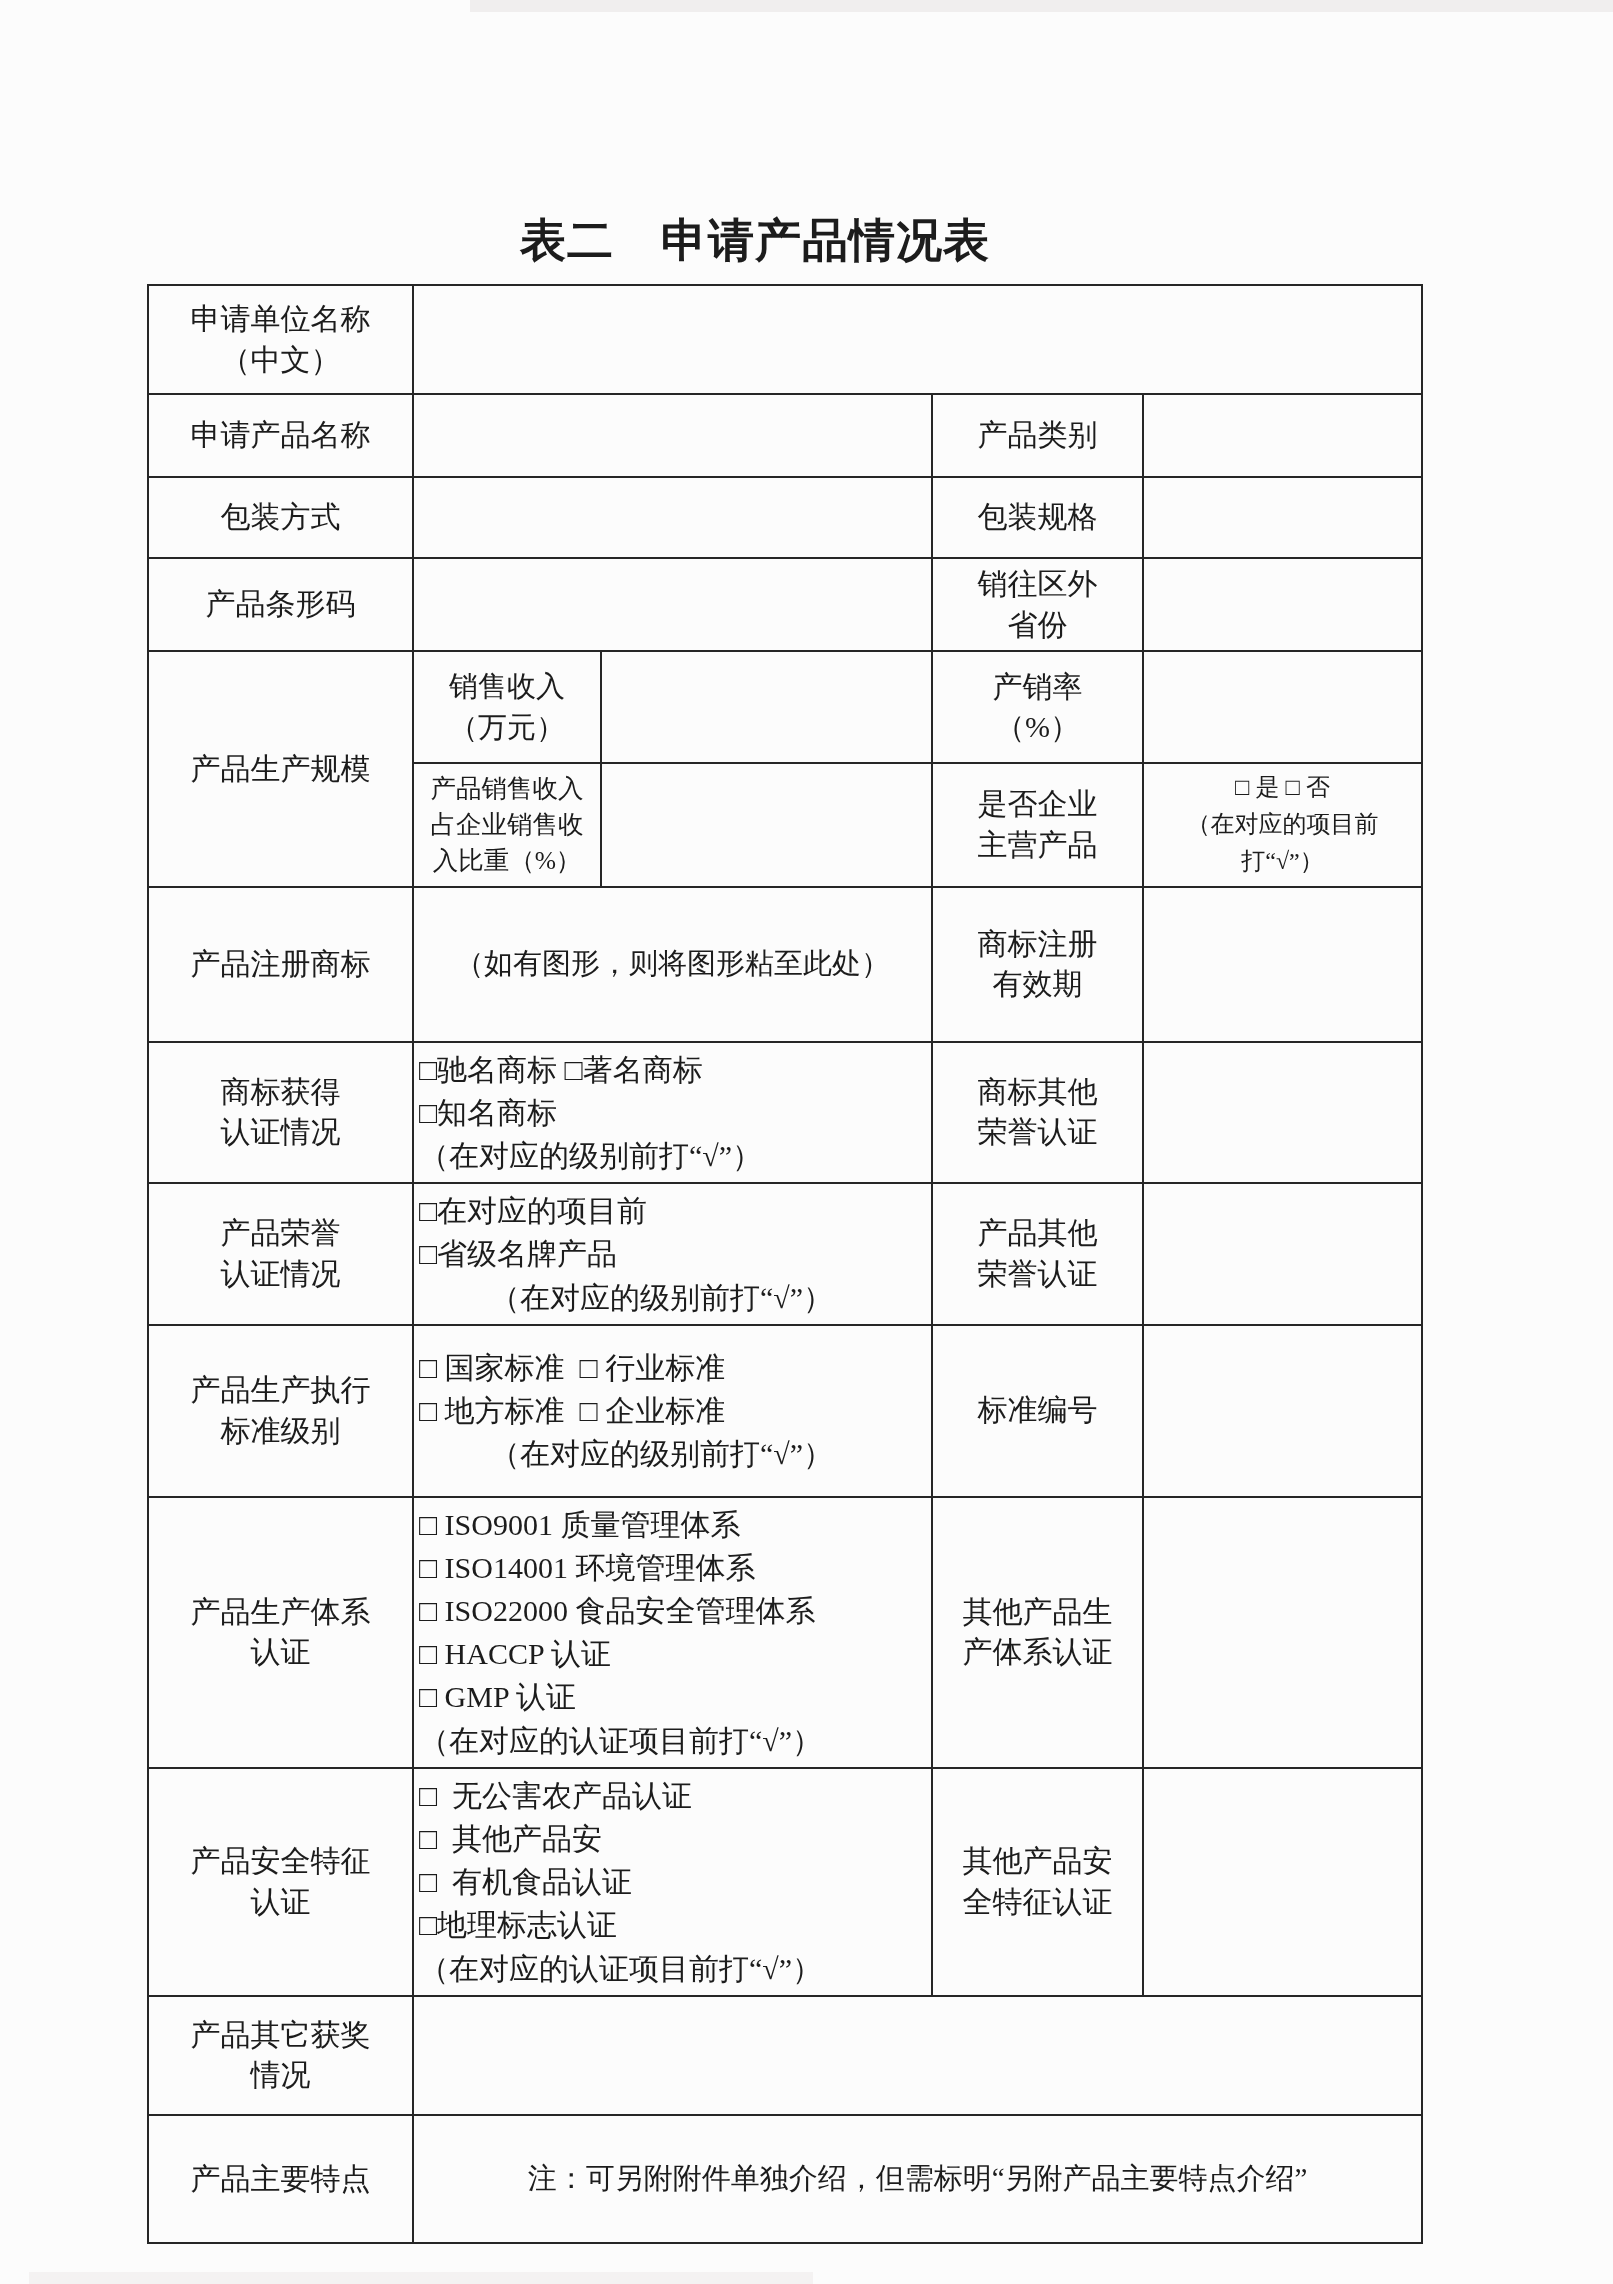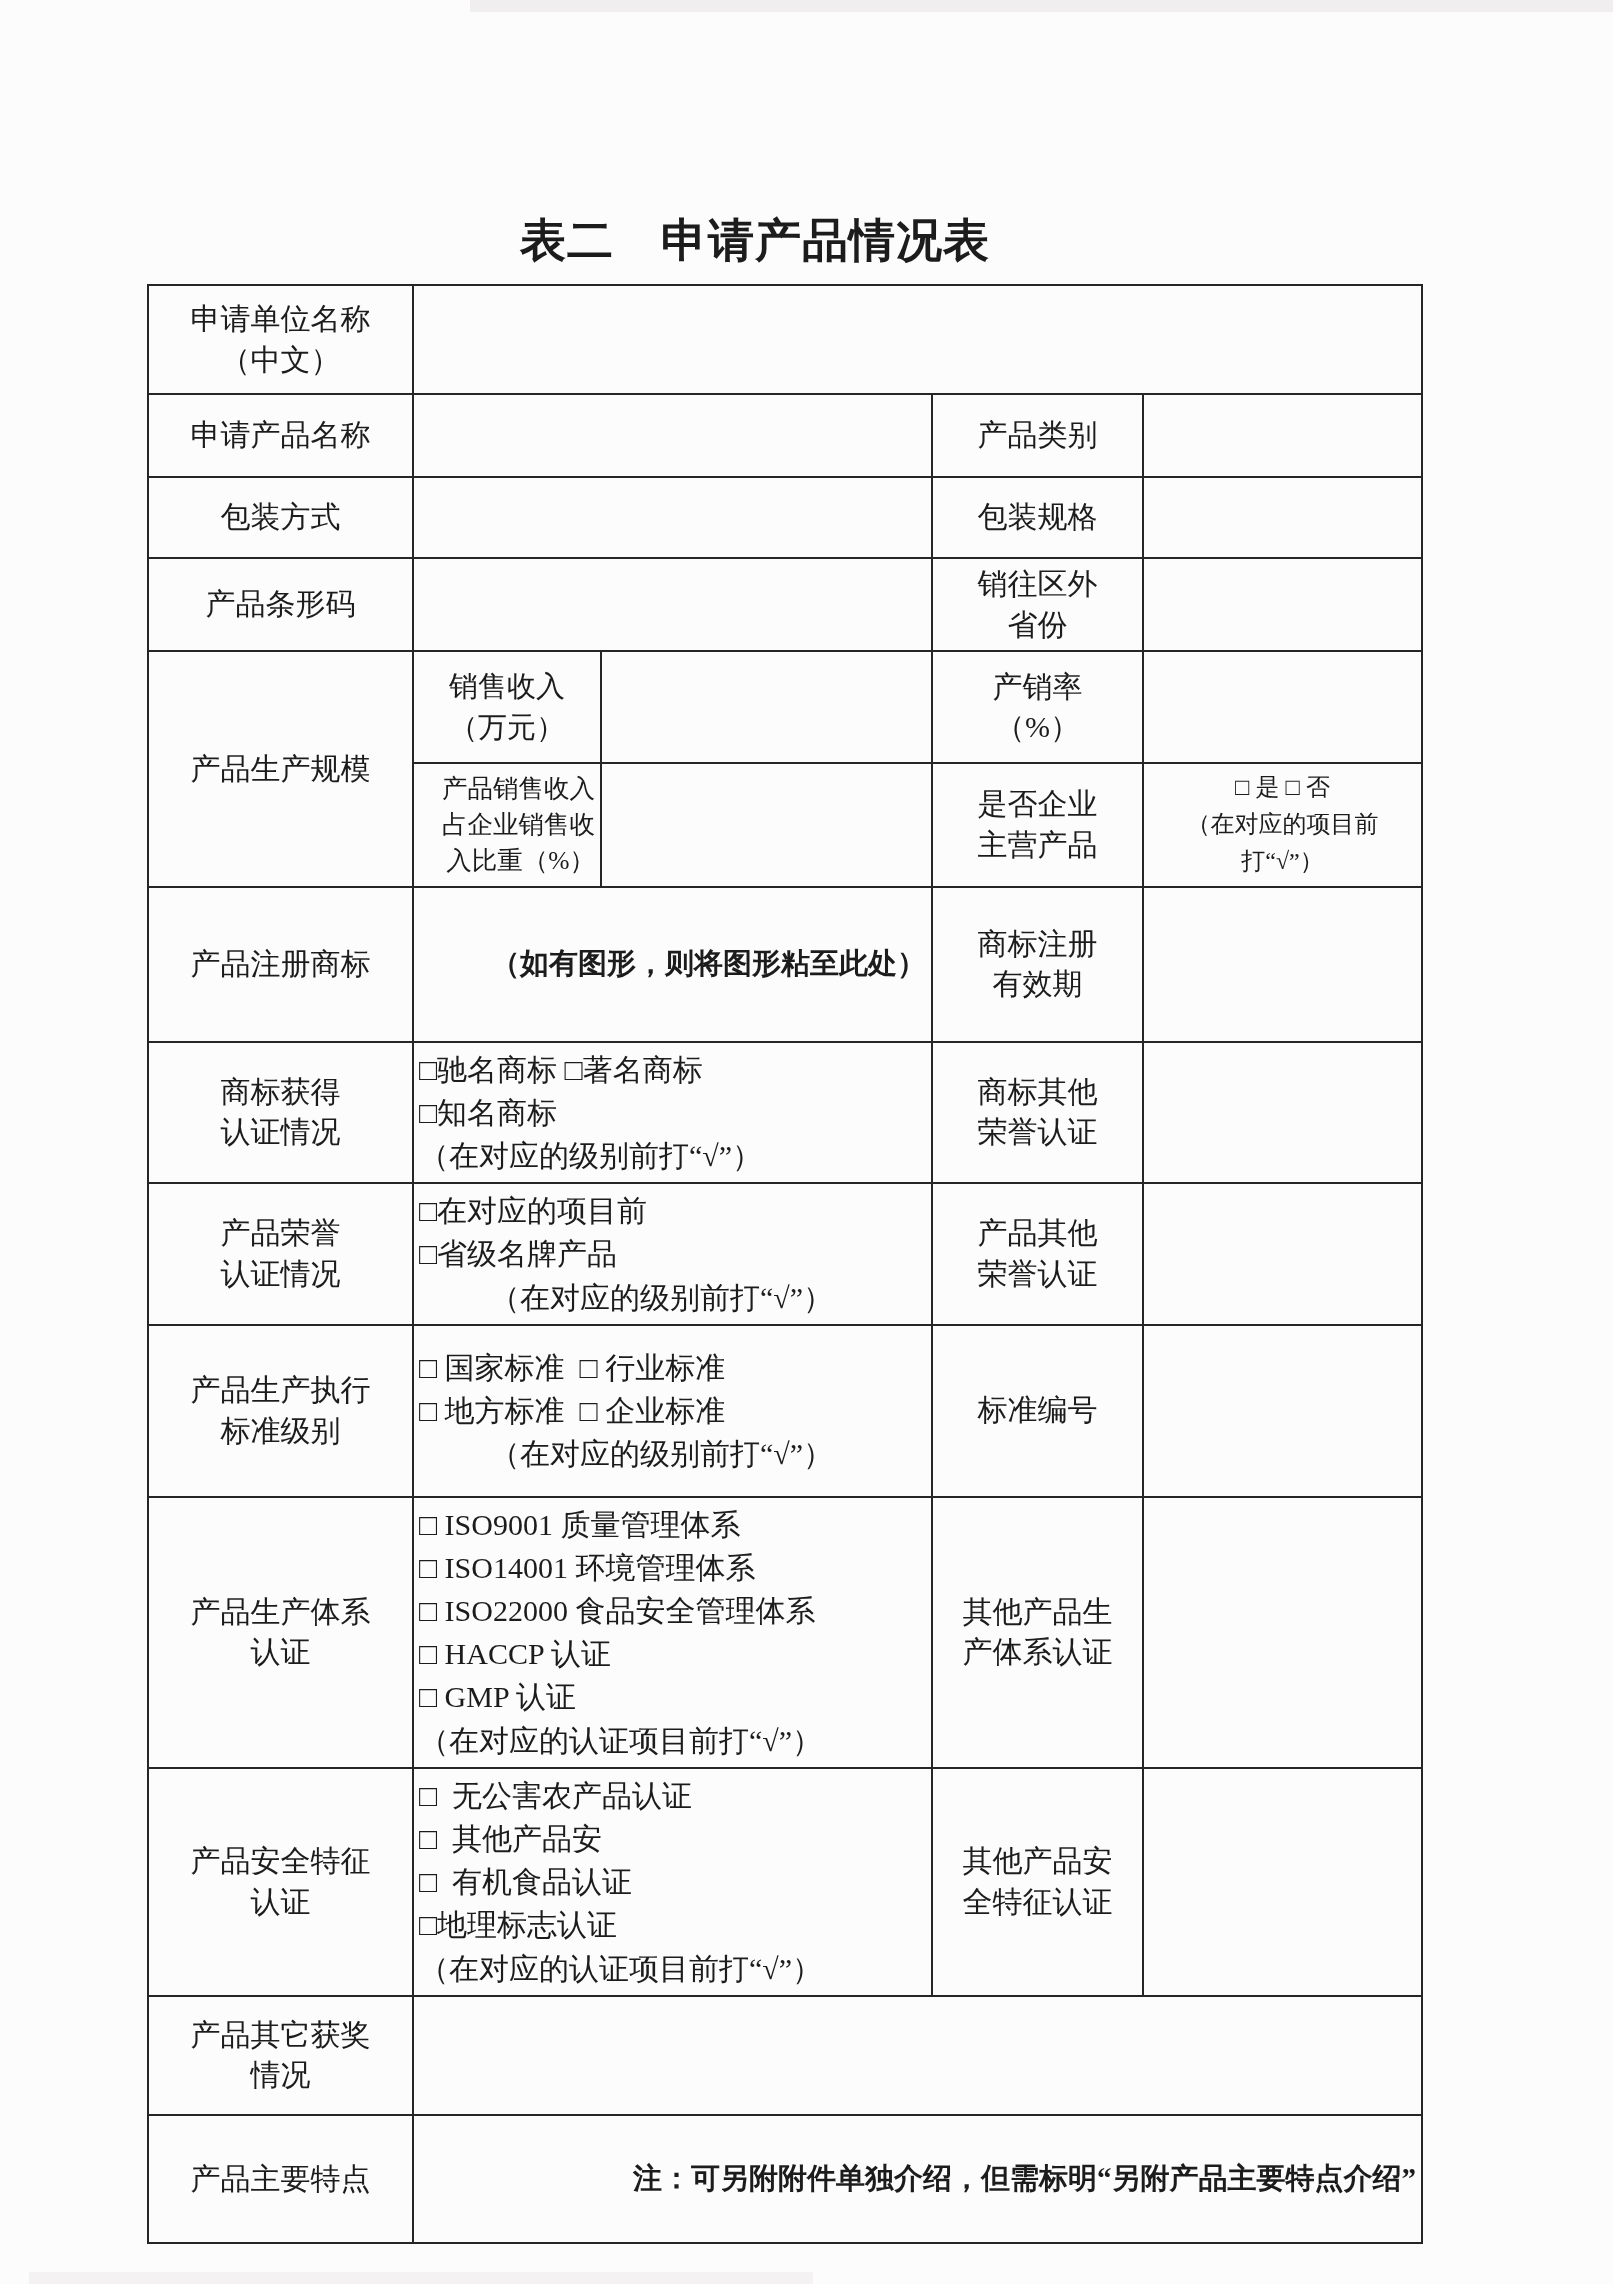--- a/index.html
+++ b/index.html
@@ -28,34 +28,34 @@
     overflow:hidden;
   }
   .lbl{
     text-align:center;font-size:30px;line-height:1.35;
     white-space:pre-line;
   }
   .sublbl{
     text-align:center;font-size:29px;line-height:1.4;white-space:pre-line;
   }
   .sublbl-sm{
-    text-align:right;font-size:25.5px;line-height:1.4;white-space:pre-line;
+    text-align:center;font-size:25.5px;line-height:1.4;white-space:pre-line;
     padding:3.9px 3.9px 3.9px 7.8px;
     border-radius:13px;
   }
   .opts{
     padding:5.9px 7.8px 5.9px 13.7px;font-size:30px;line-height:1.44;
   }
   .opt,.hint{white-space:pre;}
   .hint-indent{padding-left:71px;}
   .yn{
     text-align:center;font-size:24px;line-height:1.55;white-space:pre-line;
     padding:3.9px 2px;
   }
-  .note-center{text-align:right;font-size:29px;white-space:pre;font-weight:bold;}
+  .note-center{text-align:center;font-size:29px;white-space:pre;}
   .blank{background:transparent;}
 </style>
 </head>
 <body>
 
 <div class="scan-artifact-top"></div>
 <div class="scan-artifact-bottom"></div>
 
 <div class="page-title">表二　申请产品情况表</div>
 

